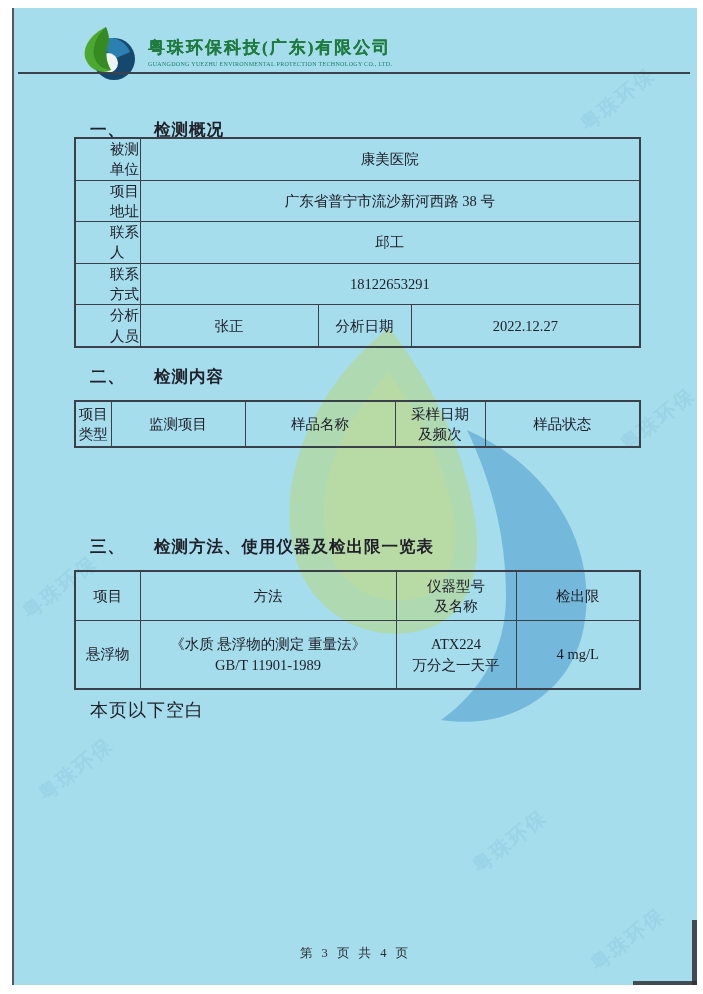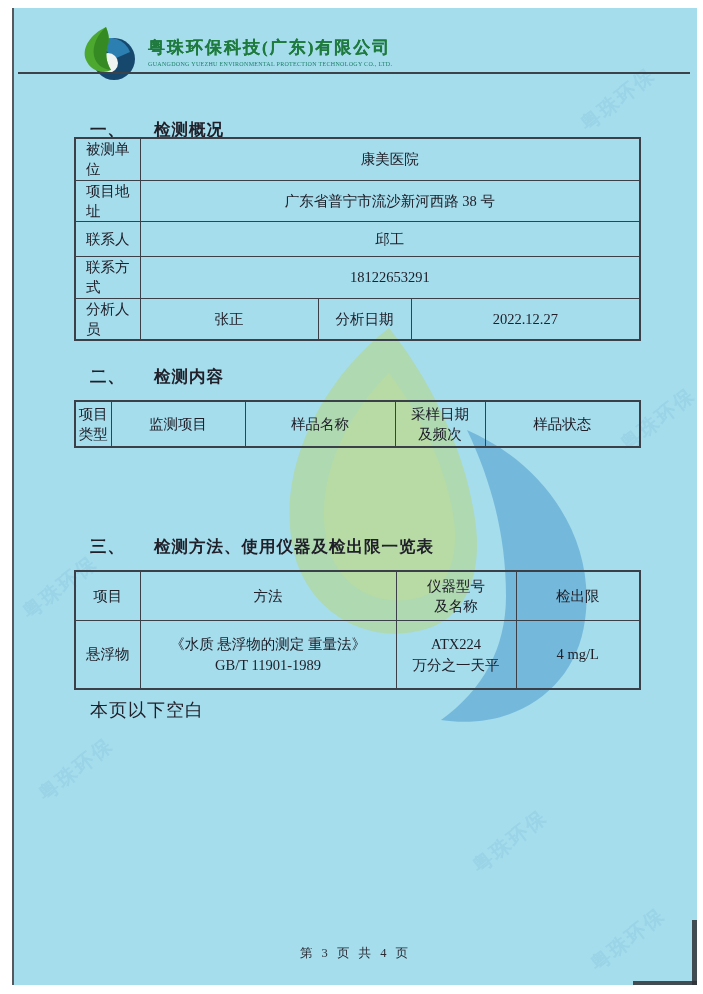--- a/index.html
+++ b/index.html
@@ -41,21 +41,21 @@
     width:565px;border:2px solid #3b3f47;font-size:14.5px;
   }
   td,th{
     border:1px solid #3b3f47;padding:0;text-align:center;vertical-align:middle;
     font-weight:normal;line-height:1.4;overflow:hidden;
   }
   .t1{top:129px;} .t2{top:392px;} .t3{top:562px;}
   .t1 td{height:34px;}
   .t2 .hrow td{height:44px;} .t2 .drow td{height:72px;}
   .t3 .hrow td{height:48px;} .t3 .drow td{height:67px;}
-  .lbl{text-align:left;padding-left:10px;}
+  .lbl{text-align:left;padding-left:34px;}
   .pre{white-space:pre-line;}
   
   .blank-note{position:absolute;left:76px;top:690px;font-size:18px;letter-spacing:1px;}
   .footer{position:absolute;left:0;top:937px;width:100%;text-align:center;
     font-size:12.5px;letter-spacing:3px;color:#2a2a33;}
   
   .wm{position:absolute;left:225px;top:310px;width:400px;height:430px;pointer-events:none;}
   .wm-txt{
     position:absolute;font-size:20px;font-weight:bold;color:rgba(45,125,178,.09);
     transform:rotate(-38deg);letter-spacing:2px;pointer-events:none;white-space:nowrap;

